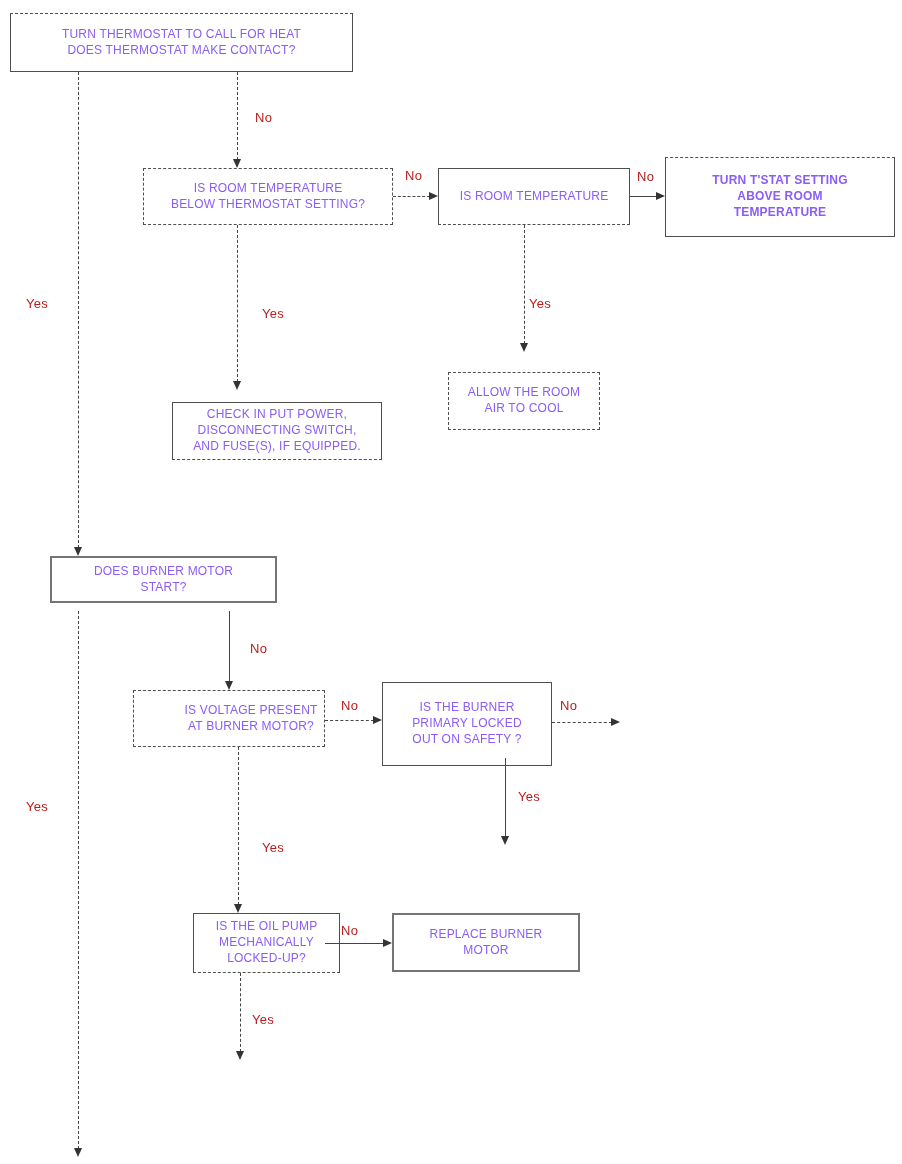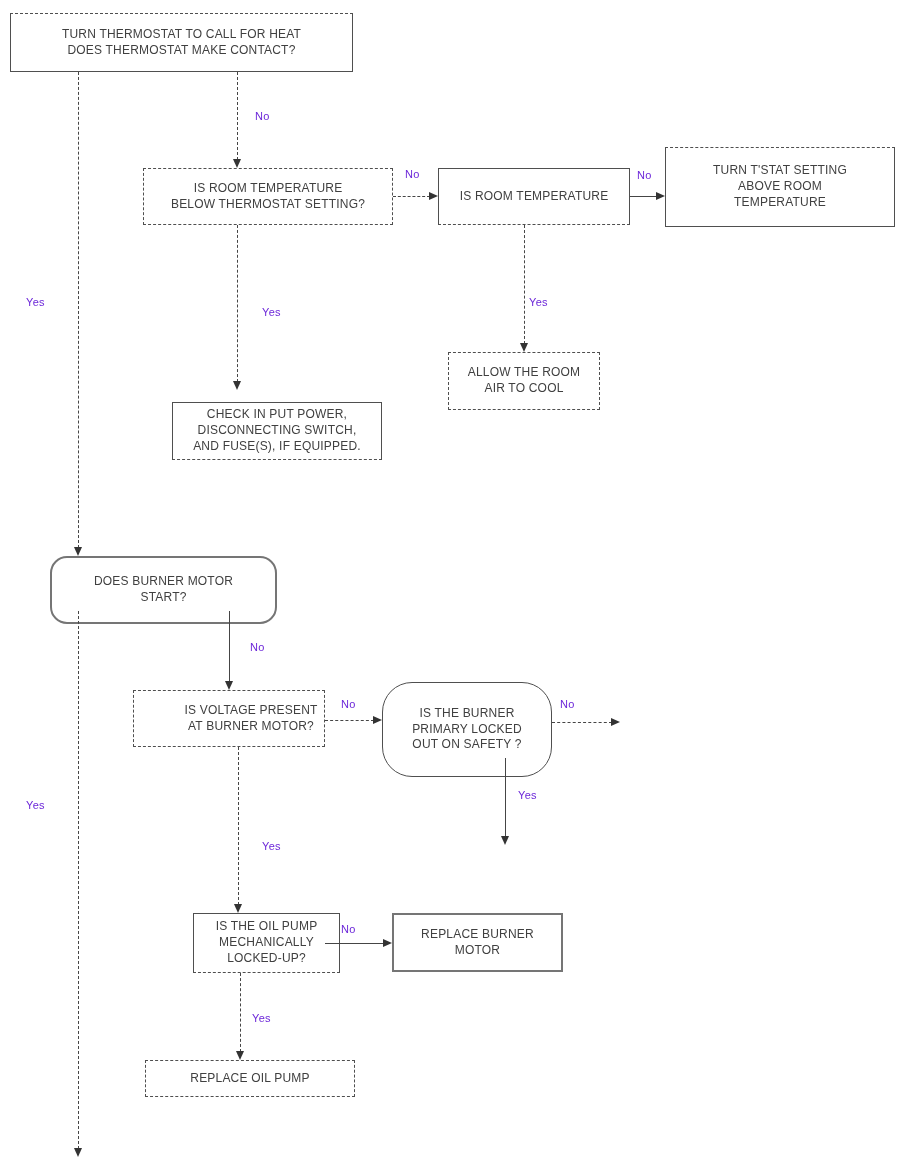--- a/index.html
+++ b/index.html
@@ -15,21 +15,21 @@
     position: absolute;
     box-sizing: border-box;
     border: 1px solid #4f4f4f;
     display: flex;
     align-items: center;
     justify-content: center;
     text-align: center;
     font-size: 12px;
     line-height: 1.33;
     letter-spacing: 0.2px;
-    color: #404040;
+    color: #8b5cf6;
     white-space: pre-wrap;
     padding: 2px 4px;
     background: #ffffff;
   }
   .d-all    { border-style: dashed; }
   .d-top    { border-top-style: dashed; }
   .d-bottom { border-bottom-style: dashed; }
   .d-right  { border-right-style: dashed; }
   .thick    { border-width: 2px; border-color: #757575; }
   .thick-sides {
@@ -49,56 +49,55 @@
     border-top: 9px solid #333333;
   }
   .arrow-right {
     position: absolute; width: 0; height: 0;
     border-top: 4px solid transparent;
     border-bottom: 4px solid transparent;
     border-left: 9px solid #333333;
   }
   .lbl {
     position: absolute;
-    font-size: 11px;
-    color: #6d28d9;
+    font-size: 13px;
+    color: #b91c1c;
     letter-spacing: 0.3px;
   }
 </style>
 </head>
 <body>
 
 <div class="canvas">
 
   <div class="node d-top" style="left:10px;  top:13px;   width:343px; height:59px;">TURN THERMOSTAT TO CALL FOR HEAT
 DOES THERMOSTAT MAKE CONTACT?</div>
   <div class="node d-all" style="left:143px; top:168px;  width:250px; height:57px;">IS ROOM TEMPERATURE
 BELOW THERMOSTAT SETTING?</div>
   <div class="node d-bottom" style="left:438px; top:168px;  width:192px; height:57px;">IS ROOM TEMPERATURE</div>
-  <div class="node d-top" style="left:665px; top:147px;  width:230px; height:80px;">TURN T'STAT SETTING
+  <div class="node d-top" style="left:665px; top:157px;  width:230px; height:80px;font-weight:bold;">TURN T'STAT SETTING
 ABOVE ROOM
 TEMPERATURE</div>
-  <div class="node d-all" style="left:448px; top:352px;  width:152px; height:58px;">ALLOW THE ROOM
+  <div class="node d-all" style="left:448px; top:372px;  width:152px; height:58px;">ALLOW THE ROOM
 AIR TO COOL</div>
   <div class="node d-bottom" style="left:172px; top:402px;  width:210px; height:58px;">CHECK IN PUT POWER,
 DISCONNECTING SWITCH,
 AND FUSE(S), IF EQUIPPED.</div>
-  <div class="node thick" style="left:50px;  top:556px;  width:227px; height:68px;border-radius:17px;">DOES BURNER MOTOR
+  <div class="node thick" style="left:50px;  top:556px;  width:227px; height:47px;">DOES BURNER MOTOR
 START?</div>
   <div class="node d-all" style="left:133px; top:690px;  width:192px; height:57px;padding-left:48px;">IS VOLTAGE PRESENT
 AT BURNER MOTOR?</div>
-  <div class="node" style="left:382px; top:682px;  width:170px; height:95px;border-radius:30px;">IS THE BURNER
+  <div class="node" style="left:382px; top:682px;  width:170px; height:84px;">IS THE BURNER
 PRIMARY LOCKED
 OUT ON SAFETY ?</div>
   <div class="node d-bottom" style="left:193px; top:913px;  width:147px; height:60px;">IS THE OIL PUMP
 MECHANICALLY
 LOCKED-UP?</div>
-  <div class="node thick" style="left:392px; top:913px;  width:171px; height:59px;">REPLACE BURNER
+  <div class="node thick" style="left:392px; top:913px;  width:188px; height:59px;">REPLACE BURNER
 MOTOR</div>
-  <div class="node d-all" style="left:145px; top:1060px; width:210px; height:37px;">REPLACE OIL PUMP</div>
 
   <div class="vline dash" style="left:237px; top:72px; height:88px;"></div>
   <div class="arrow-down" style="left:233px; top:159px;"></div>
   <span class="lbl" style="left:255px; top:110px;">No</span>
 
   <div class="vline dash" style="left:78px; top:72px; height:476px;"></div>
   <div class="arrow-down" style="left:74px; top:547px;"></div>
   <span class="lbl" style="left:26px; top:296px;">Yes</span>
 
   <div class="hline dash" style="left:393px; top:196px; width:37px;"></div>

